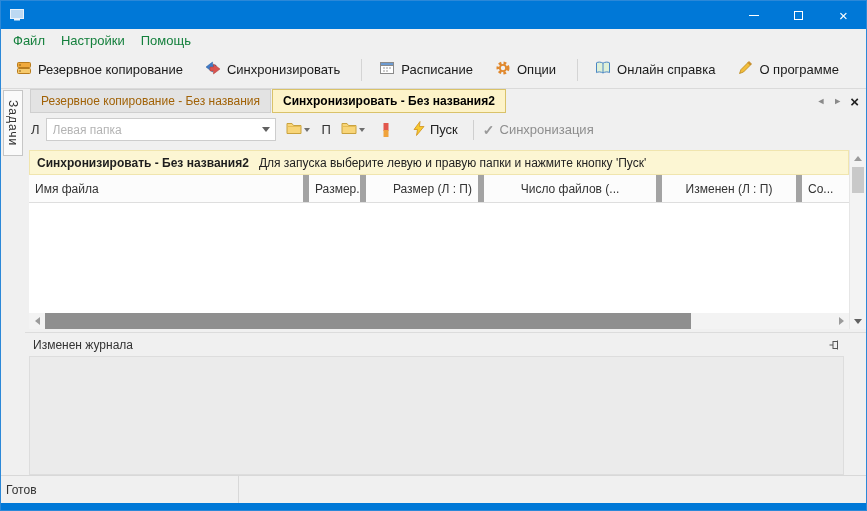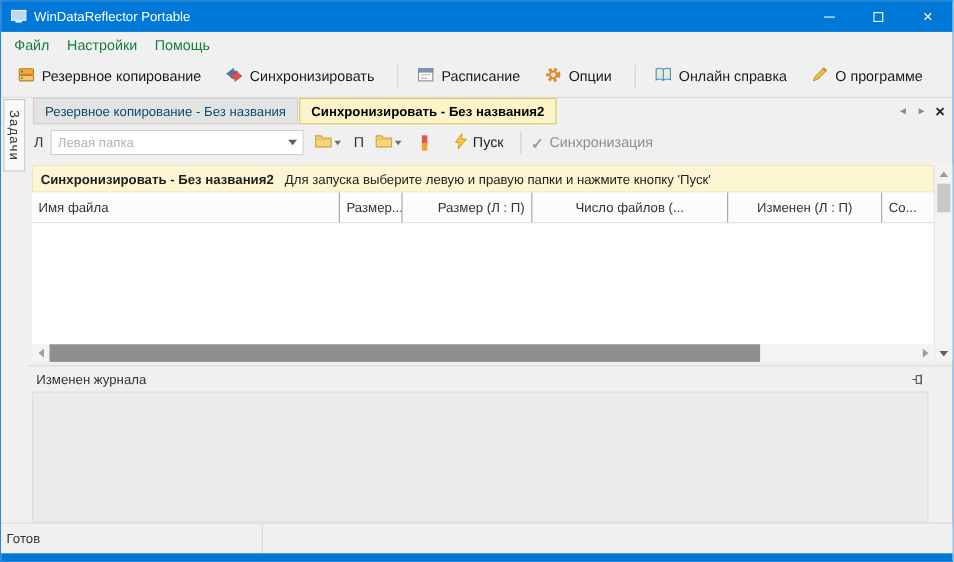--- a/index.html
+++ b/index.html
@@ -32,21 +32,21 @@
   
   .content-row { flex:1; display:flex; min-height:0; }
   .left-strip { width:24px; flex:0 0 auto; position:relative; background:#f0f0f0; }
   .side-tab { position:absolute; top:1px; left:2px; width:20px; background:#fafafa; border:1px solid #c6c6c6;
               writing-mode:vertical-rl; padding:9px 2px; font-size:12px; color:#333; letter-spacing:1px; }
   .main-col { flex:1; display:flex; flex-direction:column; min-width:0; position:relative; }
 
   
   .tabbar { height:24px; flex:0 0 auto; display:flex; align-items:stretch; padding-left:5px; }
   .tab { display:flex; align-items:center; padding:0 10px; font-size:12px; background:#e3e3e3; border:1px solid #cfcfcf;
-         color:#0c4a6e; margin-right:1px; white-space:nowrap; }
+         color:#a16207; margin-right:1px; white-space:nowrap; }
   .tab.active { background:#fdf3c9; border-color:#d9c26a; color:#000; font-weight:bold; }
   .tab-spacer { flex:1; }
   .tab-nav { align-self:center; font-size:9px; color:#8a8a8a; padding:0 4px; }
   .tab-close { align-self:center; font-size:15px; font-weight:bold; color:#222; padding:0 7px 0 4px; line-height:1; }
 
   
   .folder-row { height:33px; flex:0 0 auto; display:flex; align-items:center; padding-left:6px; }
   .fr-label { font-size:13px; color:#333; margin-right:6px; }
   .combo { width:230px; height:23px; background:#fff; border:1px solid #cdcdcd; display:flex; align-items:center; margin-right:6px; }
   .combo input { flex:1; min-width:0; border:none; outline:none; background:transparent; padding:0 0 0 6px;
@@ -65,21 +65,21 @@
   .gap3 { height:3px; flex:0 0 auto; }
 
   
   .info-bar { height:25px; flex:0 0 auto; margin:0 17px 0 4px; background:#fcf6d3; border:1px solid #f0e5ae;
               display:flex; align-items:center; gap:10px; padding-left:7px; white-space:nowrap; overflow:hidden; }
   .info-bar b { color:#1e1e1e; }
 
   
   .table-header { height:28px; flex:0 0 auto; margin:0 17px 0 4px; background:#fcfcfc; border-bottom:1px solid #dedede;
                   display:flex; color:#333; }
-  .th { display:flex; align-items:center; padding:0 6px; border-right:1px solid #a3a3a3; white-space:nowrap; overflow:hidden; }
+  .th { display:flex; align-items:center; padding:0 6px; border-right:6px solid #a3a3a3; white-space:nowrap; overflow:hidden; }
   .th.c1 { width:280px; }
   .th.c2 { width:57px; }
   .th.c3 { width:118px; justify-content:flex-end; }
   .th.c4 { width:178px; justify-content:center; }
   .th.c5 { width:140px; justify-content:center; }
   .th.c6 { flex:1; border-right:none; }
   .table-body { flex:1; min-height:0; margin:0 17px 0 4px; background:#fff; }
 
   
   .hscroll { height:16px; flex:0 0 auto; margin:0 17px 0 4px; background:#f3f3f3; display:flex; align-items:center; }
@@ -117,21 +117,20 @@
 
 <div class="window">
 
   <div class="titlebar">
     <span class="app-icon">
       <svg width="16" height="16" viewBox="0 0 16 16">
           <rect x="1.5" y="2.5" width="13" height="9" fill="#bcd9f2" stroke="#e8f2fb"></rect>
           <rect x="5" y="12" width="6" height="1.5" fill="#e8f2fb"></rect>
         </svg>
     </span>
-    <span class="title">WinDataReflector Portable</span>
     <div class="win-controls">
       <div class="wc">
           <span class="min-glyph"></span>
         </div>
       <div class="wc">
           <span class="max-glyph"></span>
         </div>
       <div class="wc close">×</div>
     </div>
   </div>

